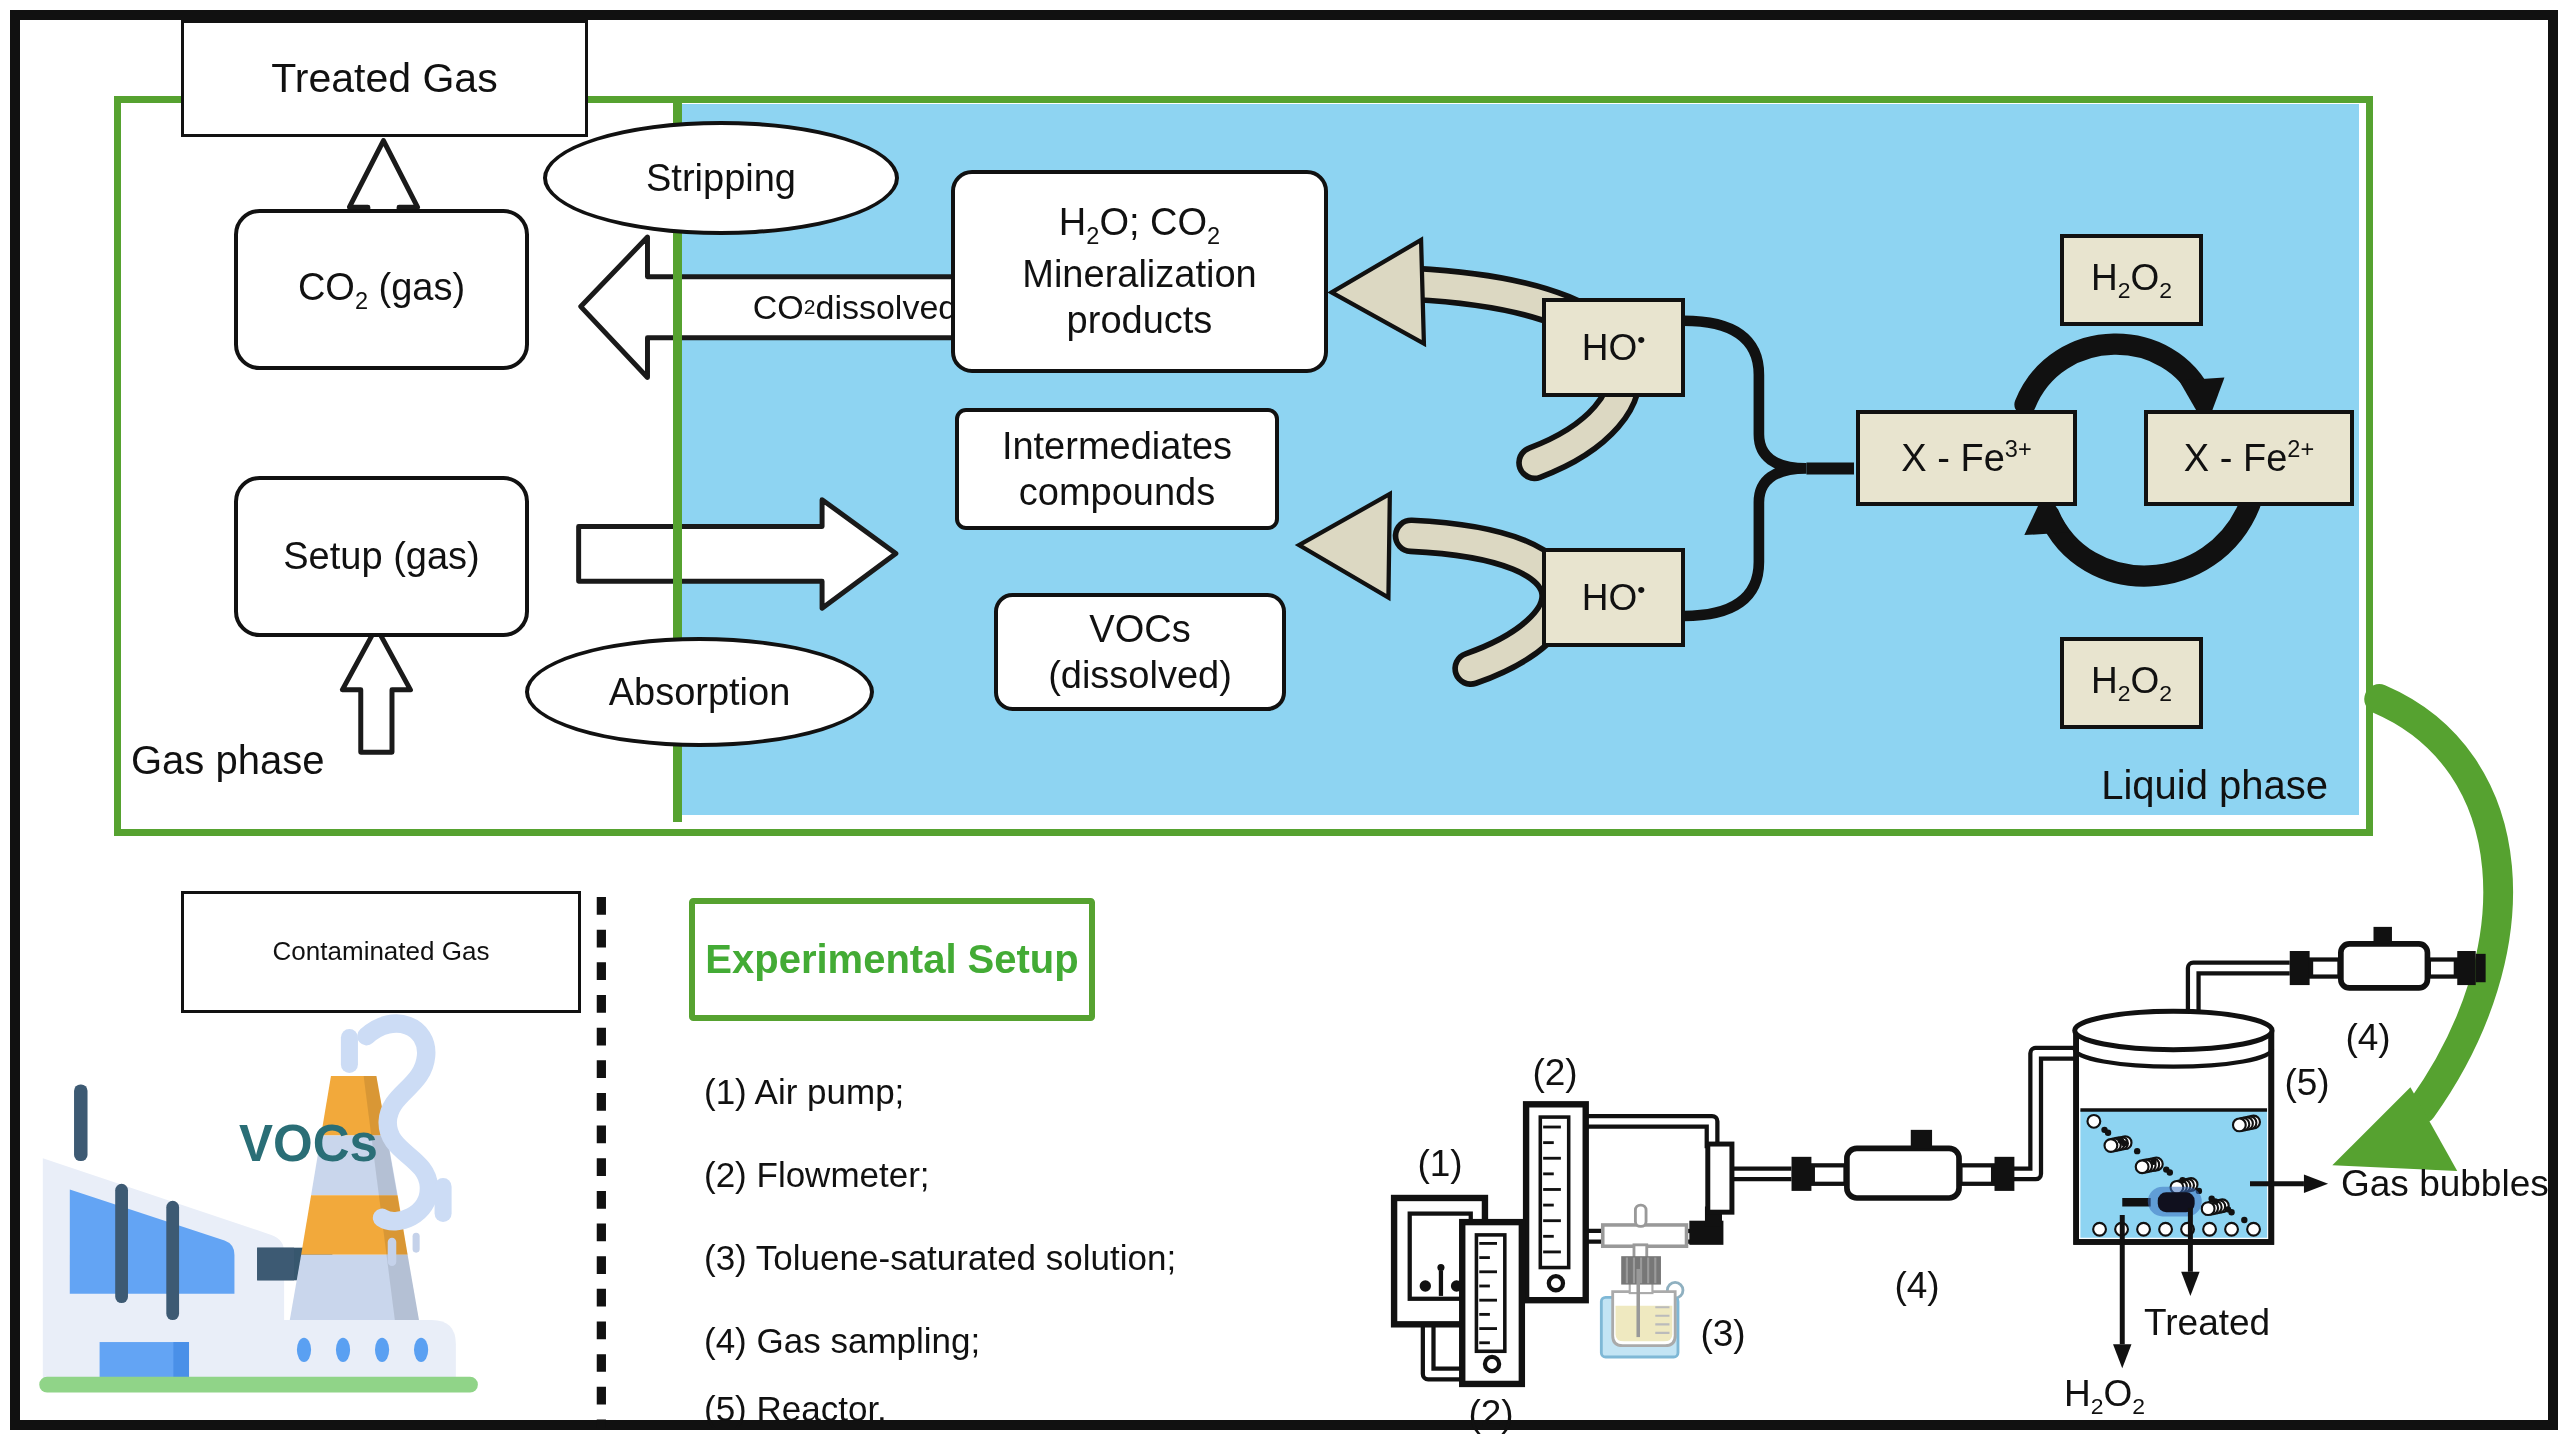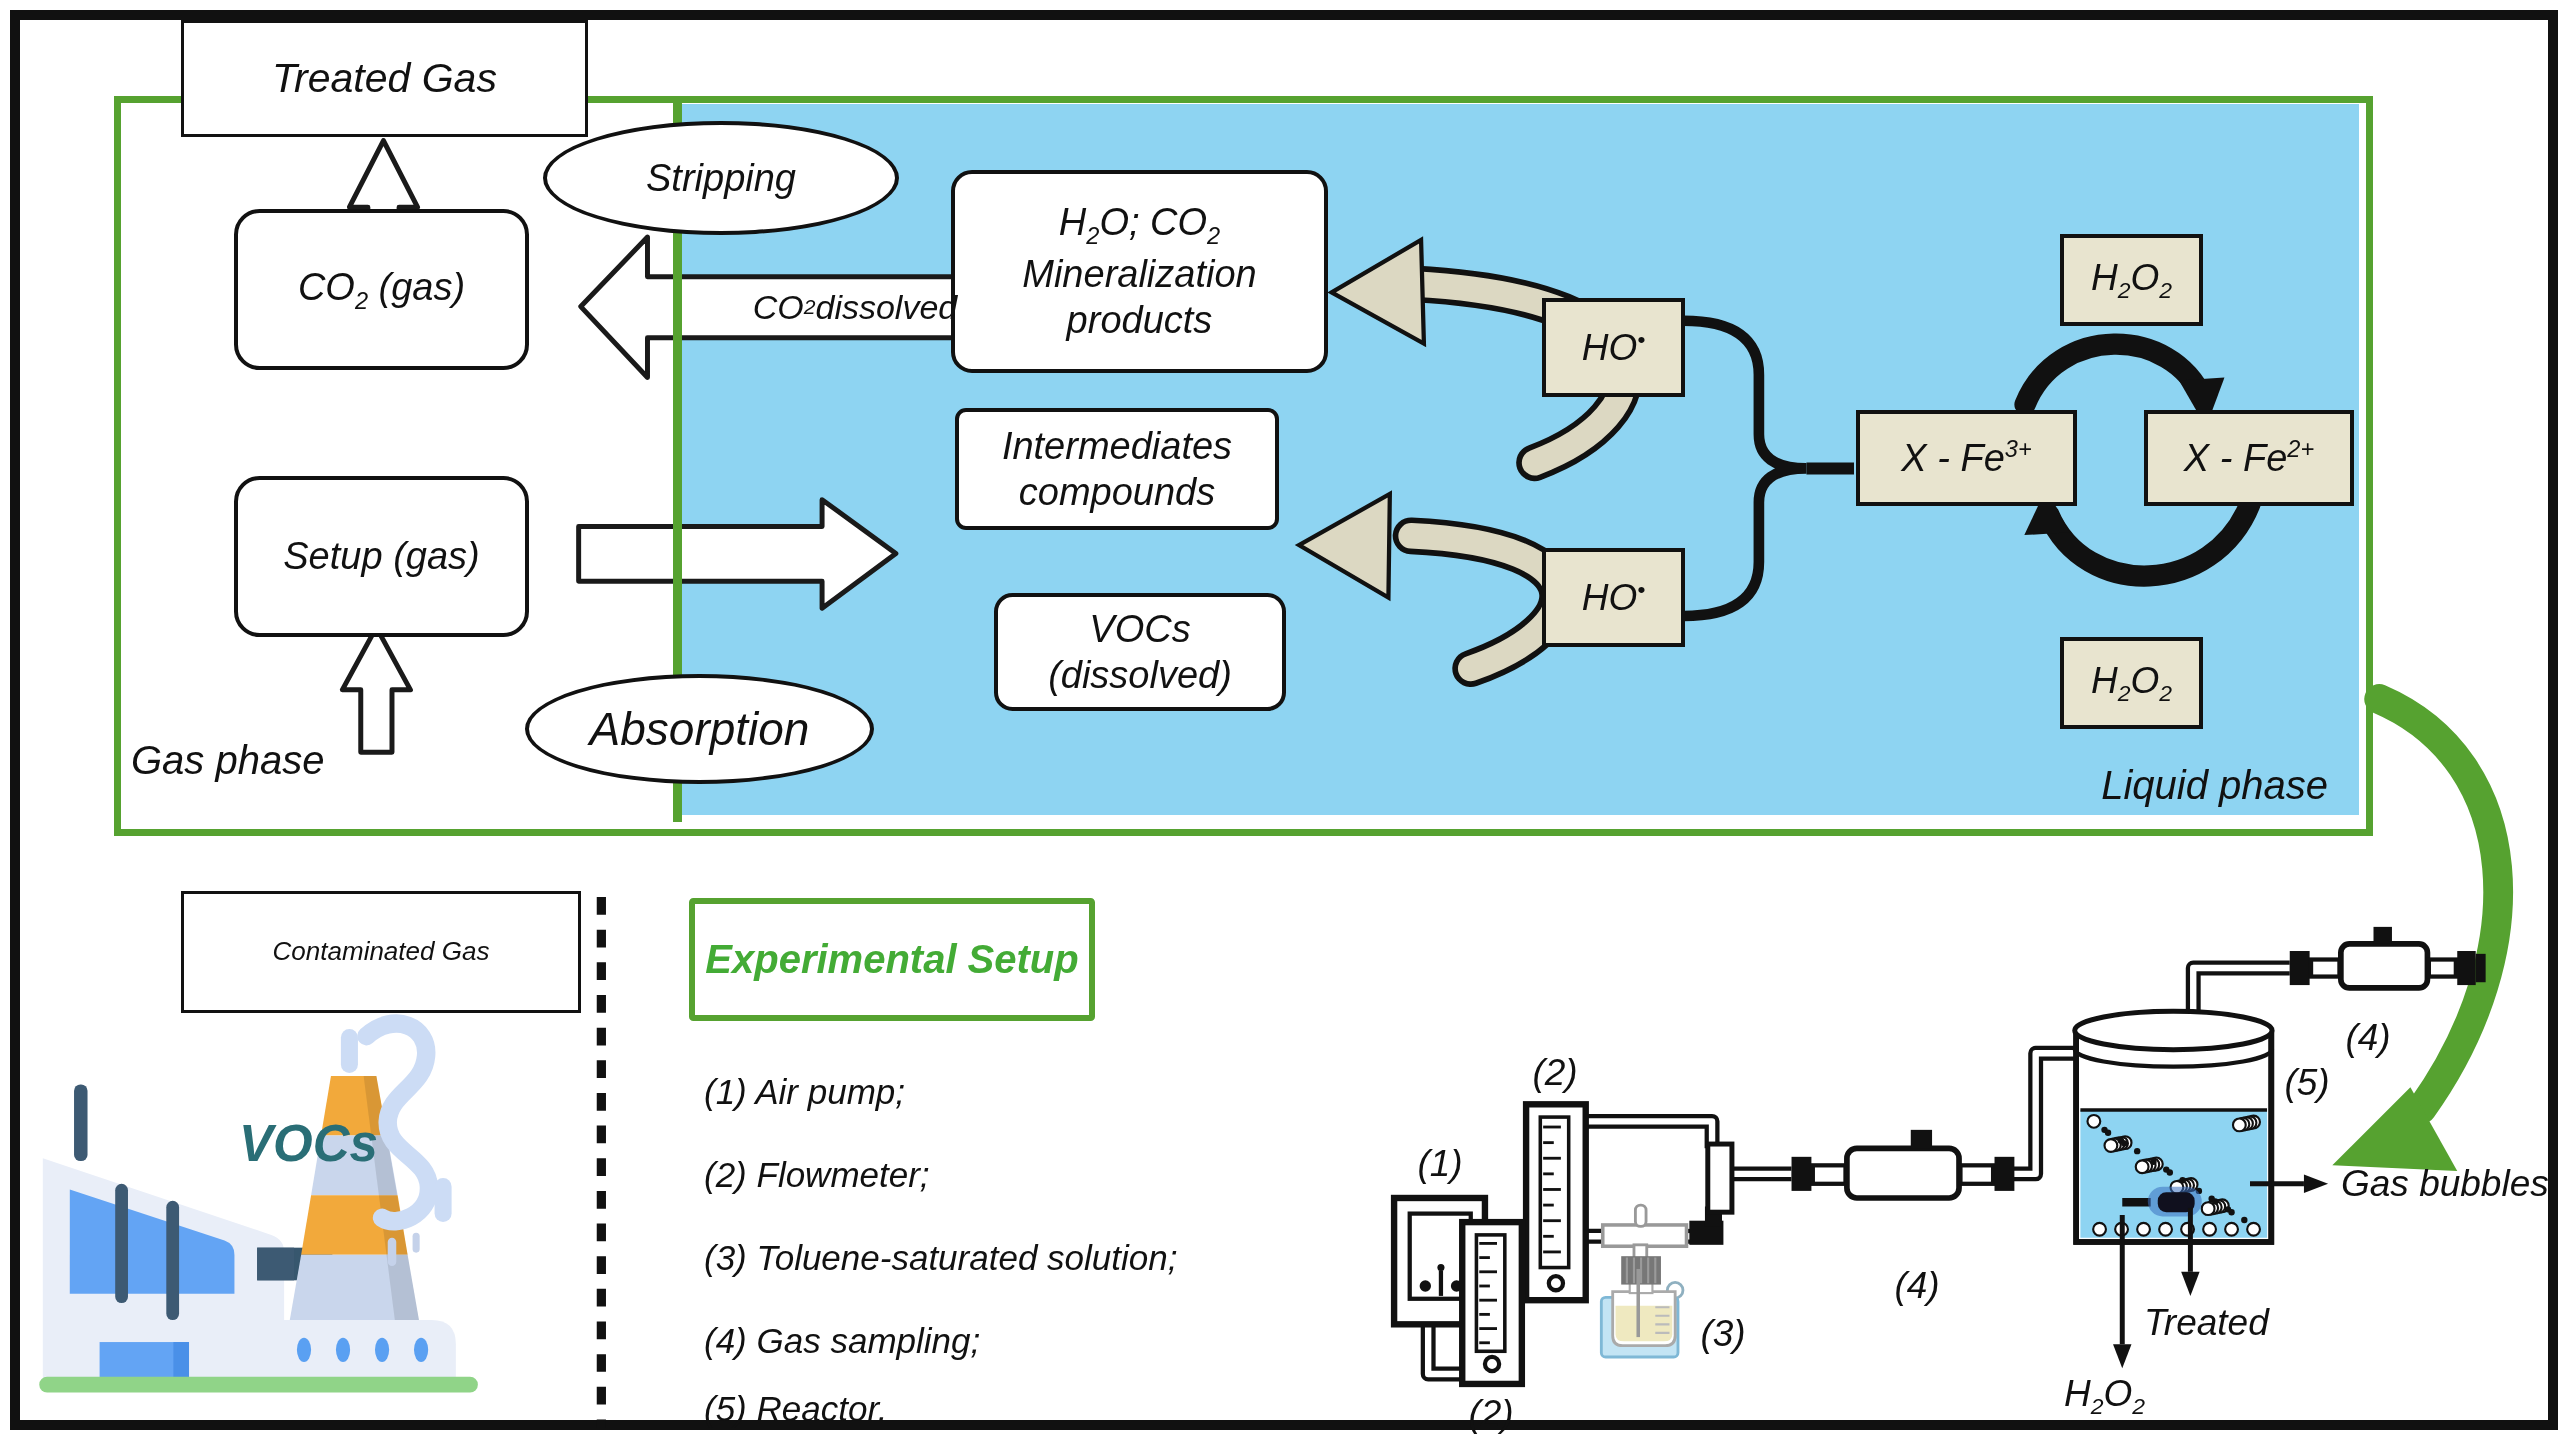--- a/index.html
+++ b/index.html
@@ -1,21 +1,21 @@
 <!DOCTYPE html>
 <html style="--green: #56a230; --title-green: #43ab35; --blue: #8ed4f2; --beige: #e8e4cf;font-size:11.4px"><head>
 <meta charset="utf-8">
 <style>
   :root{
     --green:#56a230; --title-green:#43ab35; --blue:#8ed4f2; --beige:#e8e4cf;
     --beige-arrow:#dcd8c2; --ink:#111;
   }
   html,body{margin:0;padding:0;background:#fff;}
   #stage{position:relative;width:2568px;height:1440px;background:#fff;overflow:hidden;
-         font-family:"Liberation Sans","DejaVu Sans",sans-serif;color:var(--ink);font-style:italic;}
+         font-family:"Liberation Sans","DejaVu Sans",sans-serif;color:var(--ink);}
   #frame{position:absolute;left:10px;top:10px;right:10px;bottom:10px;border:10px solid #111;z-index:0;}
   .lbl{position:absolute;white-space:nowrap;color:var(--ink);z-index:6;}
   .cc{transform:translate(-50%,-50%);}
   .cy{transform:translateY(-50%);}
   .box{position:absolute;background:#fff;border:4.3px solid #111;display:flex;align-items:center;
        justify-content:center;text-align:center;z-index:5;line-height:1.22;}
   .ell{border-radius:50%;}
   .bz{background:var(--beige);}
   sub{font-size:0.62em;} sup{font-size:0.62em;}
   #greenbox{position:absolute;border:7.8px solid var(--green);background:#fff;z-index:1;}
@@ -295,21 +295,21 @@
 
   <div id="divider" style="left:673px;top:96px;width:9.2px;height:726px;"></div>
 
   <div class="box" style="left:181px;top:20px;width:401px;height:111px;border-width:3.5px;font-size:41px;">
     <span>Treated Gas</span>
   </div>
 
   <div class="box ell" style="left:543px;top:121px;width:348px;height:106px;font-size:38px;">
     <span>Stripping</span>
   </div>
-  <div class="box ell" style="left:525px;top:674px;width:341px;height:102px;font-size:46px;">
+  <div class="box ell" style="left:525px;top:637px;width:341px;height:102px;font-size:38px;">
     <span>Absorption</span>
   </div>
 
   <div class="box" style="left:234px;top:209px;width:287px;height:153px;border-radius:25.6px;font-size:38px;">
     <span>CO<sub>2</sub> (gas)</span>
   </div>
   <div class="box" style="left:234px;top:476px;width:287px;height:153px;border-radius:25.6px;font-size:38px;">
     <span>Setup (gas)</span>
   </div>
 

